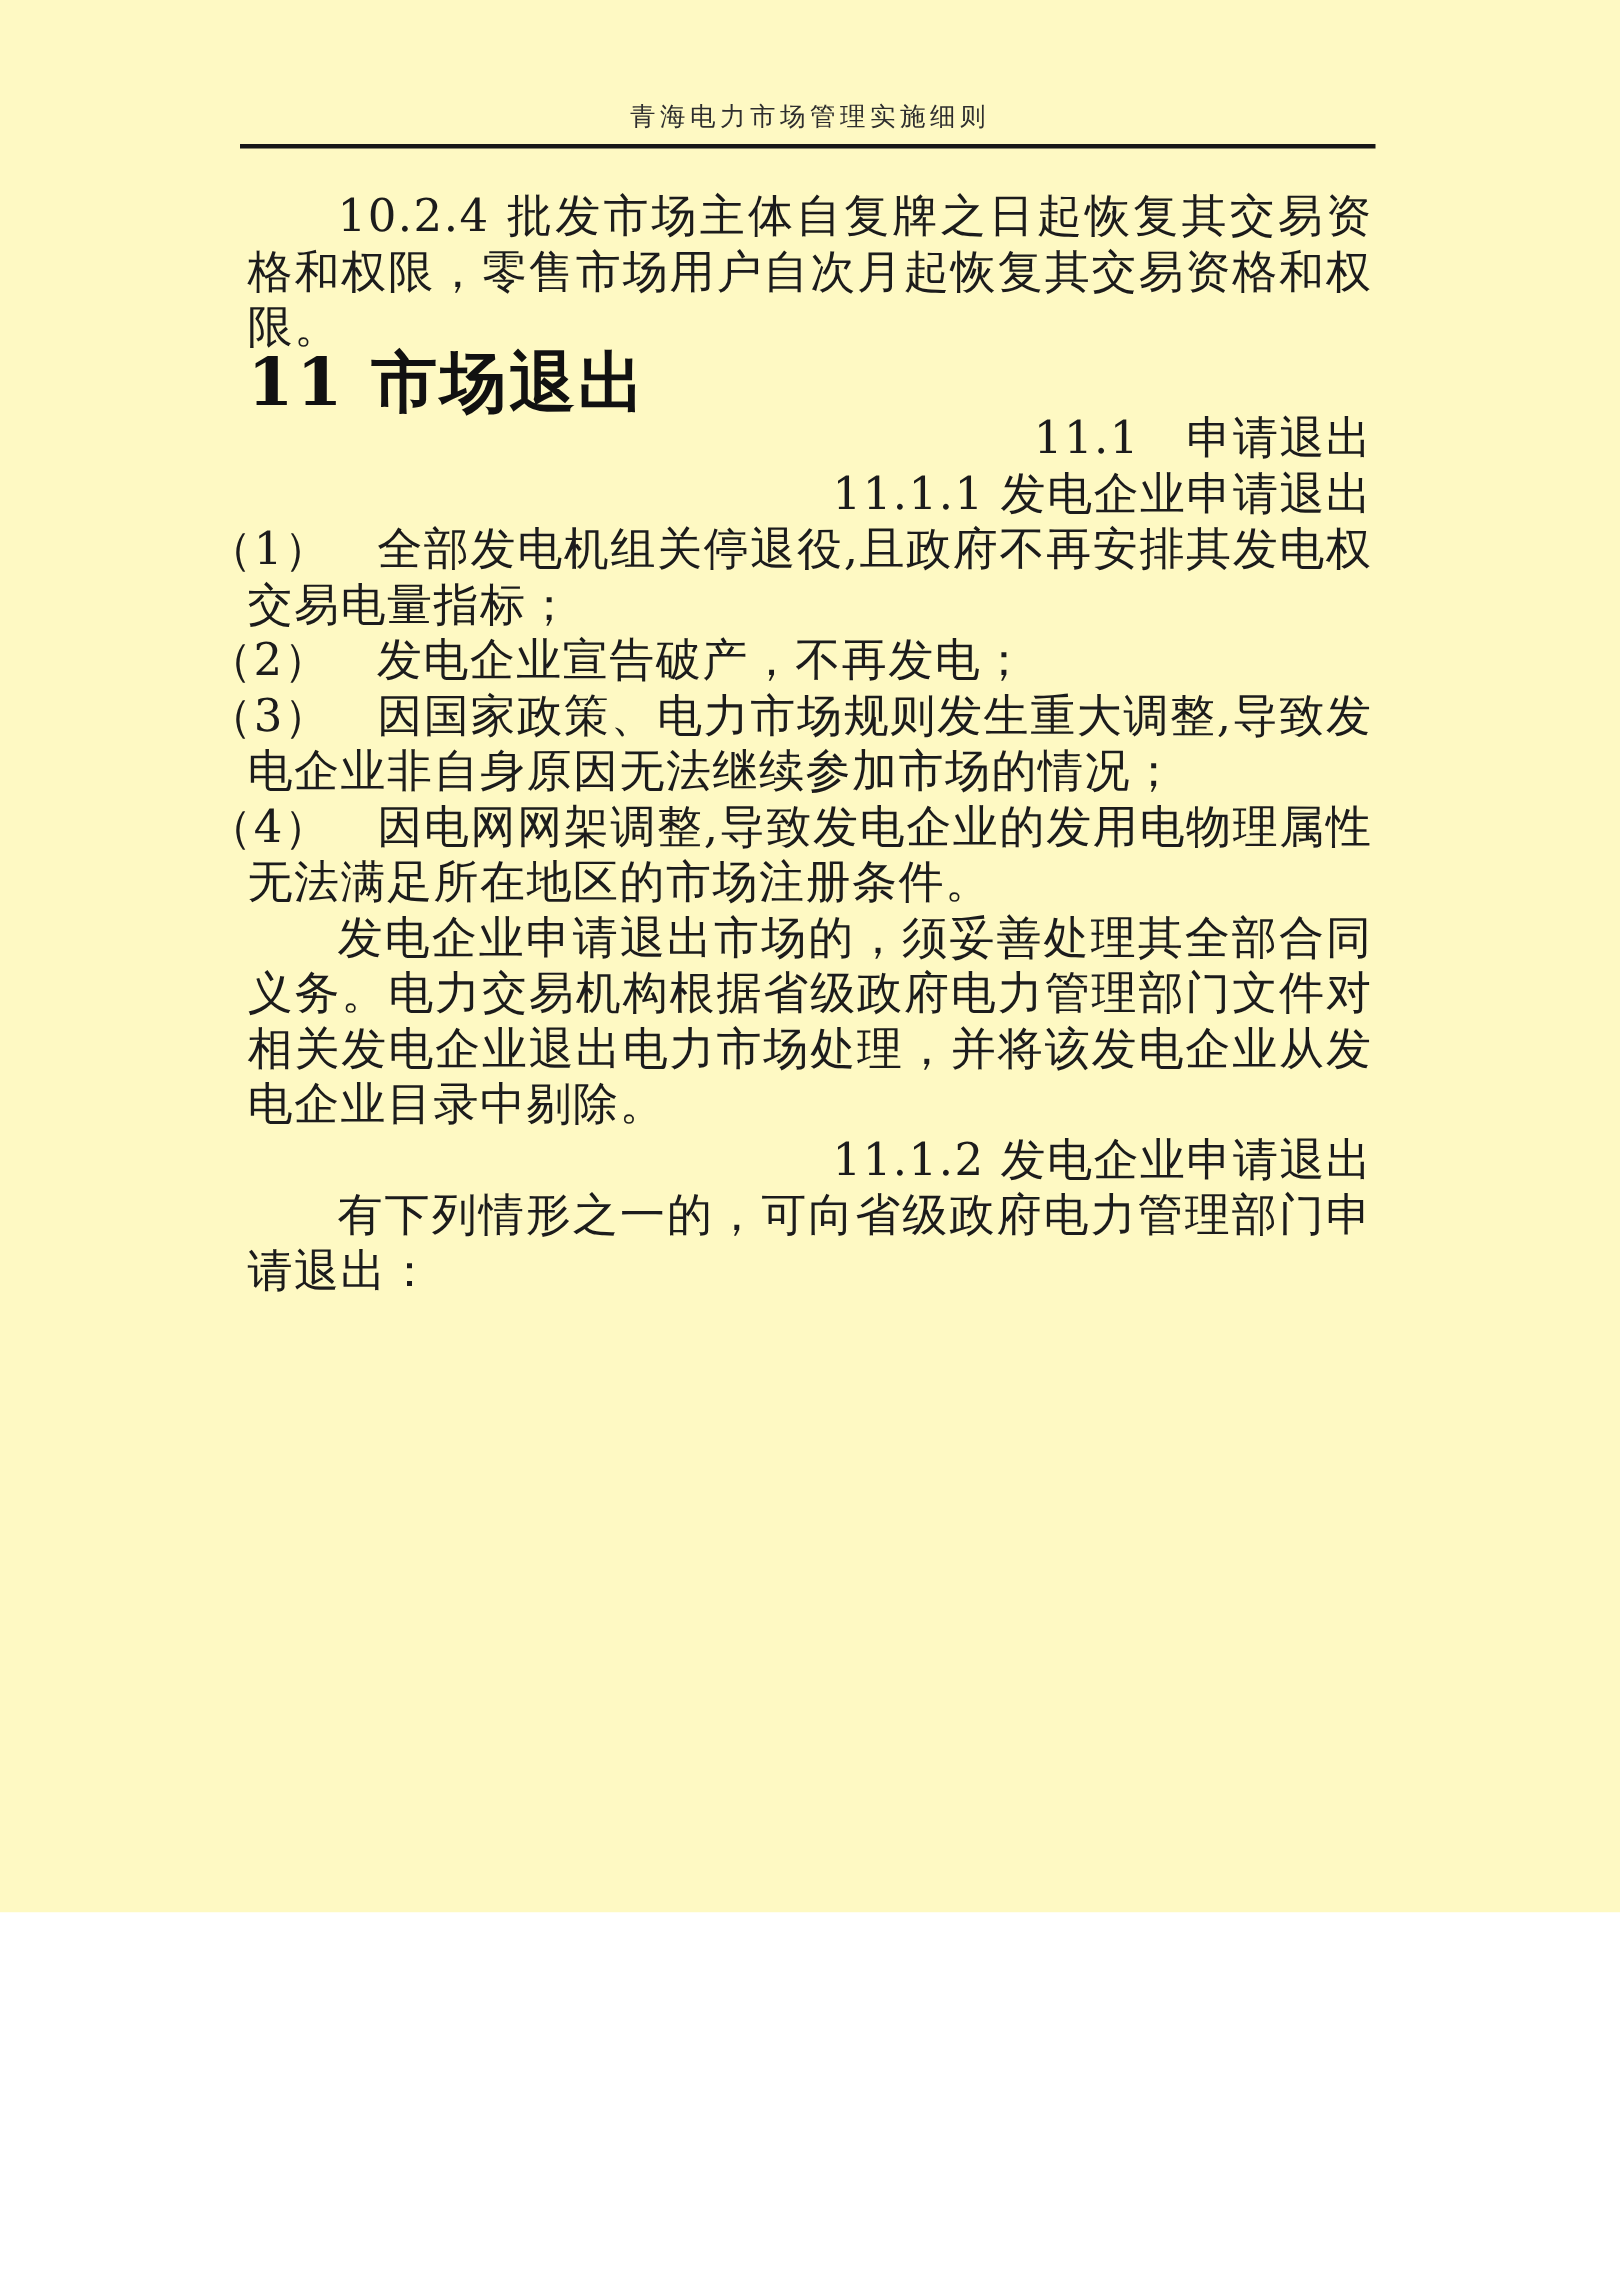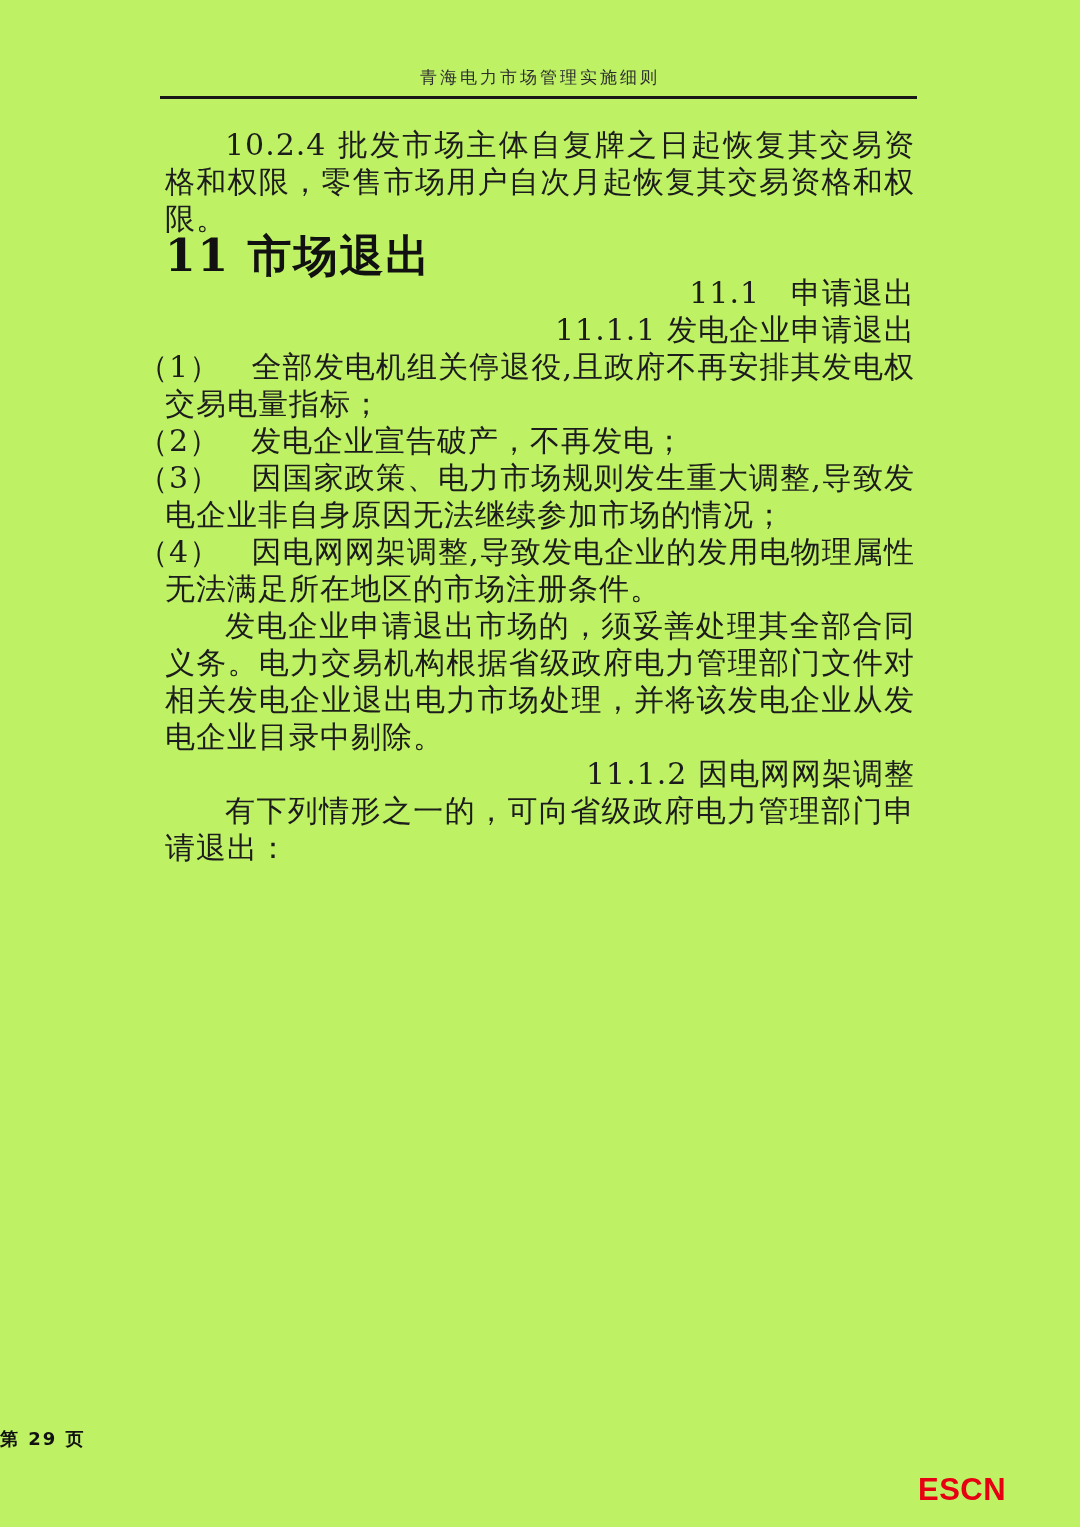--- a/index.html
+++ b/index.html
@@ -1,20 +1,20 @@
 <!DOCTYPE html>
 <html lang="zh"><head>
 <meta charset="utf-8">
 <style>
   html, body { margin: 0; padding: 0; background: #ffffff; }
   .page {
     position: relative;
     width: 1080px;
-    height: 1527px;
-    background: #bef264;
+    height: 1275px;
+    background: #fef9c3;
     overflow: hidden;
     font-family: "DejaVu Serif", "Liberation Serif", serif;
   }
   .header-title {
     position: absolute;
     top: 66px;
     left: 0;
     width: 100%;
     text-align: center;
     font-size: 17px;
@@ -99,21 +99,21 @@
   <div class="content">
     <p class="para">10.2.4 批发市场主体自复牌之日起恢复其交易资格和权限，零售市场用户自次月起恢复其交易资格和权限。</p>
     <h2 class="chapter">11 市场退出</h2>
     <p class="sub">11.1　申请退出</p>
     <p class="sub">11.1.1 发电企业申请退出</p>
     <p class="item">（1）　全部发电机组关停退役,且政府不再安排其发电权交易电量指标；</p>
     <p class="item">（2）　发电企业宣告破产，不再发电；</p>
     <p class="item">（3）　因国家政策、电力市场规则发生重大调整,导致发电企业非自身原因无法继续参加市场的情况；</p>
     <p class="item">（4）　因电网网架调整,导致发电企业的发用电物理属性无法满足所在地区的市场注册条件。</p>
     <p class="para">发电企业申请退出市场的，须妥善处理其全部合同义务。电力交易机构根据省级政府电力管理部门文件对相关发电企业退出电力市场处理，并将该发电企业从发电企业目录中剔除。</p>
-    <p class="sub">11.1.2 因电网网架调整</p>
+    <p class="sub">11.1.2 发电企业申请退出</p>
     <p class="para">有下列情形之一的，可向省级政府电力管理部门申请退出：</p>
   </div>
 
   <div class="footer">第 29 页</div>
 
   <div class="logo" style="color: rgb(230, 0, 18);">
     <span class="logo-latin">ESCN</span>
     <span class="logo-cn">中国储能网</span>
   </div>
 

